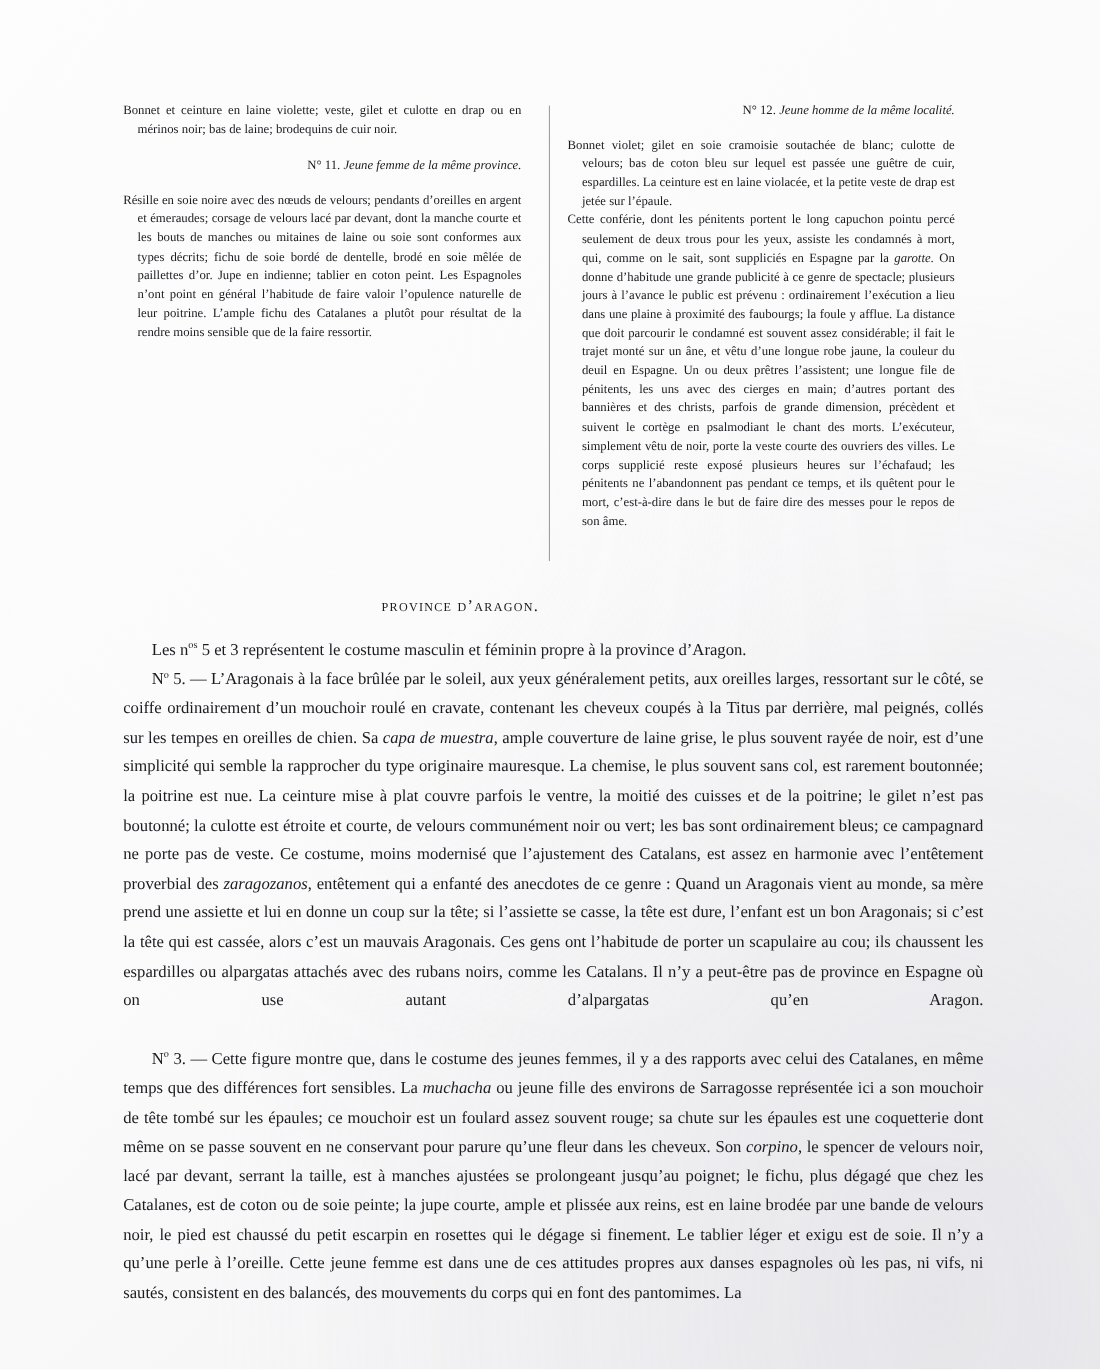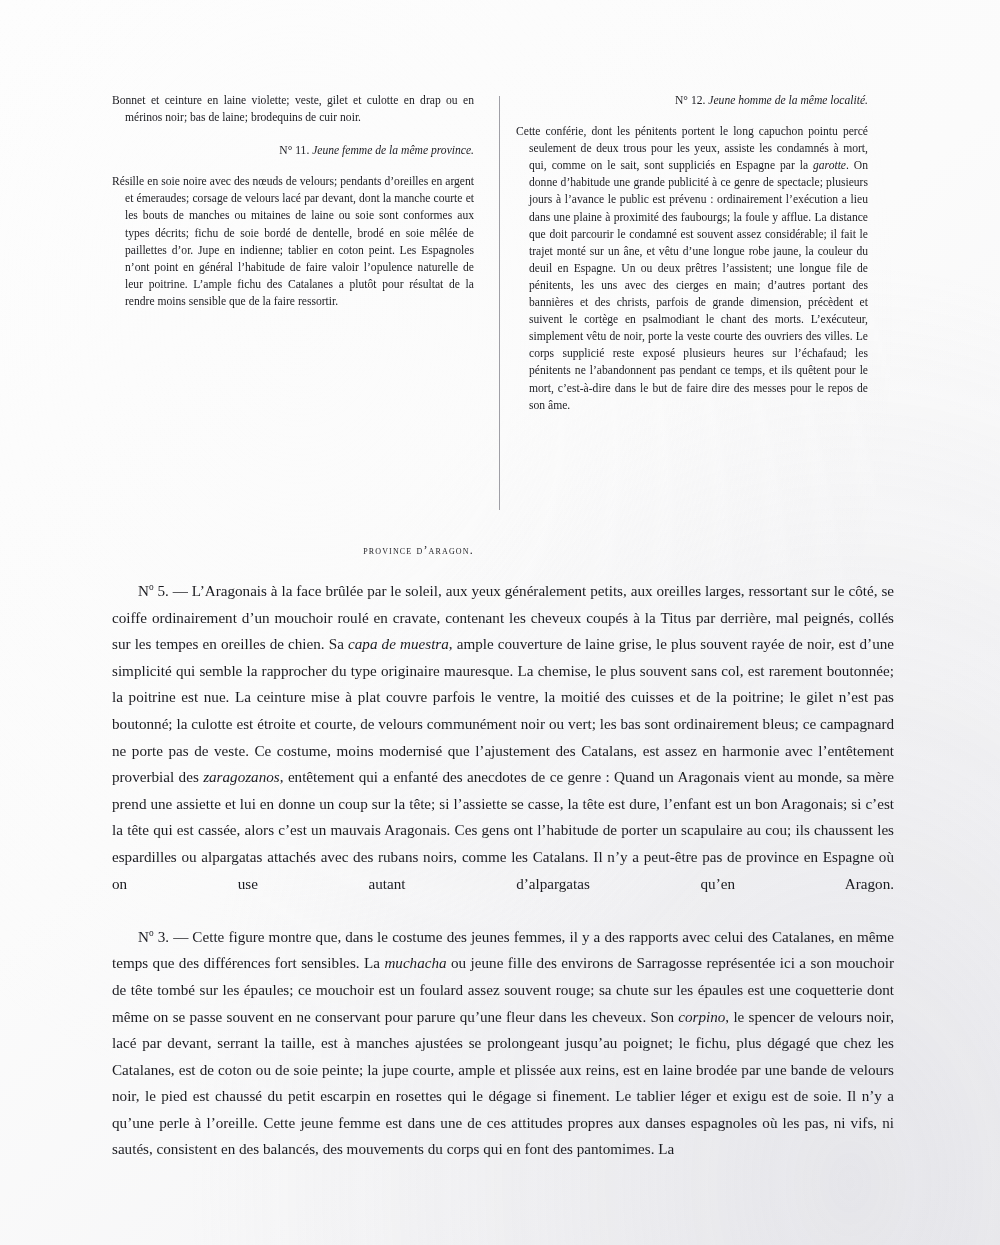--- a/index.html
+++ b/index.html
@@ -84,21 +84,21 @@
     line-height: 0;
   }
 
   
   .section-title {
     position: absolute;
     top: 543px;
     left: 0;
     width: 837px;
     text-align: center;
-    font-size: 12px;
+    font-size: 15px;
     letter-spacing: 1.15px;
     font-variant: small-caps;
     text-transform: lowercase;
   }
   .section-title span { font-variant: small-caps; }
 
   
   .body-block {
     position: absolute;
     top: 578px;
@@ -138,26 +138,28 @@
   <div class="rule"></div>
 
   <div class="columns">
     <div class="col col-left" id="col-left">
         <p class="cpara">Bonnet et ceinture en laine violette; veste, gilet et culotte en drap ou en mérinos noir; bas de laine; brodequins de cuir noir.</p>
         <div class="chead"><span class="num">N° 11. </span><em class="it">Jeune femme de la même province.</em></div>
         <p class="cpara">Résille en soie noire avec des nœuds de velours; pendants d’oreilles en argent et émeraudes; corsage de velours lacé par devant, dont la manche courte et les bouts de manches ou mitaines de laine ou soie sont conformes aux types décrits; fichu de soie bordé de dentelle, brodé en soie mêlée de paillettes d’or. Jupe en indienne; tablier en coton peint. Les Espagnoles n’ont point en général l’habitude de faire valoir l’opulence naturelle de leur poitrine. L’ample fichu des Catalanes a plutôt pour résultat de la rendre moins sensible que de la faire ressortir.</p>
       </div>
     <div class="col col-right" id="col-right">
         <div class="chead"><span class="num">N° 12. </span><em class="it">Jeune homme de la même localité.</em></div>
+        <p class="cpara">Bonnet violet; gilet en soie cramoisie soutachée de blanc; culotte de velours; bas de coton bleu sur lequel est passée une guêtre de cuir, espardilles. La ceinture est en laine violacée, et la petite veste de drap est jetée sur l’épaule.</p>
         <p class="cpara"><span>Cette conférie, dont les pénitents portent le long capuchon pointu percé seulement de deux trous pour les yeux, assiste les condamnés à mort, qui, comme on le sait, sont suppliciés en Espagne par la </span><em class="it">garotte</em><span>. On donne d’habitude une grande publicité à ce genre de spectacle; plusieurs jours à l’avance le public est prévenu : ordinairement l’exécution a lieu dans une plaine à proximité des faubourgs; la foule y afflue. La distance que doit parcourir le condamné est souvent assez considérable; il fait le trajet monté sur un âne, et vêtu d’une longue robe jaune, la couleur du deuil en Espagne. Un ou deux prêtres l’assistent; une longue file de pénitents, les uns avec des cierges en main; d’autres portant des bannières et des christs, parfois de grande dimension, précèdent et suivent le cortège en psalmodiant le chant des morts. L’exécuteur, simplement vêtu de noir, porte la veste courte des ouvriers des villes. Le corps supplicié reste exposé plusieurs heures sur l’échafaud; les pénitents ne l’abandonnent pas pendant ce temps, et ils quêtent pour le mort, c’est-à-dire dans le but de faire dire des messes pour le repos de son âme.</span></p>
       </div>
   </div>
 
   <div class="section-title">
     <span>PROVINCE D’ARAGON.</span>
   </div>
 
   <div class="body-block" id="body-block">
+      <p class="bpara lastfull"><span>Les n</span><sup class="os">os</sup><span> 5 et 3 représentent le costume masculin et féminin propre à la province d’Aragon.</span></p>
       <p class="bpara"><span>N</span><sup class="os">o</sup><span> 5. — L’Aragonais à la face brûlée par le soleil, aux yeux généralement petits, aux oreilles larges, ressortant sur le côté, se coiffe ordinairement d’un mouchoir roulé en cravate, contenant les cheveux coupés à la Titus par derrière, mal peignés, collés sur les tempes en oreilles de chien. Sa </span><em class="it">capa de muestra</em><span>, ample couverture de laine grise, le plus souvent rayée de noir, est d’une simplicité qui semble la rapprocher du type originaire mauresque. La chemise, le plus souvent sans col, est rarement boutonnée; la poitrine est nue. La ceinture mise à plat couvre parfois le ventre, la moitié des cuisses et de la poitrine; le gilet n’est pas boutonné; la culotte est étroite et courte, de velours communément noir ou vert; les bas sont ordinairement bleus; ce campagnard ne porte pas de veste. Ce costume, moins modernisé que l’ajustement des Catalans, est assez en harmonie avec l’entêtement proverbial des </span><em class="it">zaragozanos</em><span>, entêtement qui a enfanté des anecdotes de ce genre : Quand un Aragonais vient au monde, sa mère prend une assiette et lui en donne un coup sur la tête; si l’assiette se casse, la tête est dure, l’enfant est un bon Aragonais; si c’est la tête qui est cassée, alors c’est un mauvais Aragonais. Ces gens ont l’habitude de porter un scapulaire au cou; ils chaussent les espardilles ou alpargatas attachés avec des rubans noirs, comme les Catalans. Il n’y a peut-être pas de province en Espagne où on use autant d’alpargatas qu’en Aragon.</span></p>
       <p class="bpara lastfull"><span>N</span><sup class="os">o</sup><span> 3. — Cette figure montre que, dans le costume des jeunes femmes, il y a des rapports avec celui des Catalanes, en même temps que des différences fort sensibles. La </span><em class="it">muchacha</em><span> ou jeune fille des environs de Sarragosse représentée ici a son mouchoir de tête tombé sur les épaules; ce mouchoir est un foulard assez souvent rouge; sa chute sur les épaules est une coquetterie dont même on se passe souvent en ne conservant pour parure qu’une fleur dans les cheveux. Son </span><em class="it">corpino</em><span>, le spencer de velours noir, lacé par devant, serrant la taille, est à manches ajustées se prolongeant jusqu’au poignet; le fichu, plus dégagé que chez les Catalanes, est de coton ou de soie peinte; la jupe courte, ample et plissée aux reins, est en laine brodée par une bande de velours noir, le pied est chaussé du petit escarpin en rosettes qui le dégage si finement. Le tablier léger et exigu est de soie. Il n’y a qu’une perle à l’oreille. Cette jeune femme est dans une de ces attitudes propres aux danses espagnoles où les pas, ni vifs, ni sautés, consistent en des balancés, des mouvements du corps qui en font des pantomimes. La</span></p>
     </div>
 
 </div>
 
 </body></html>

